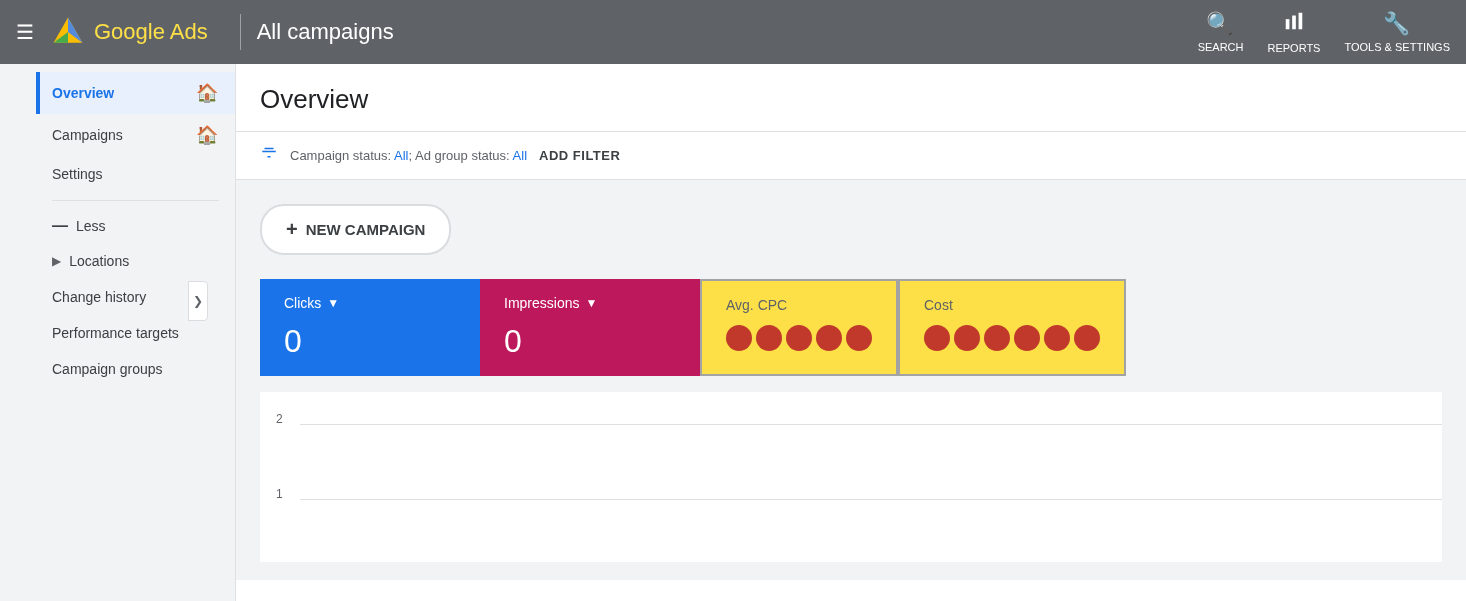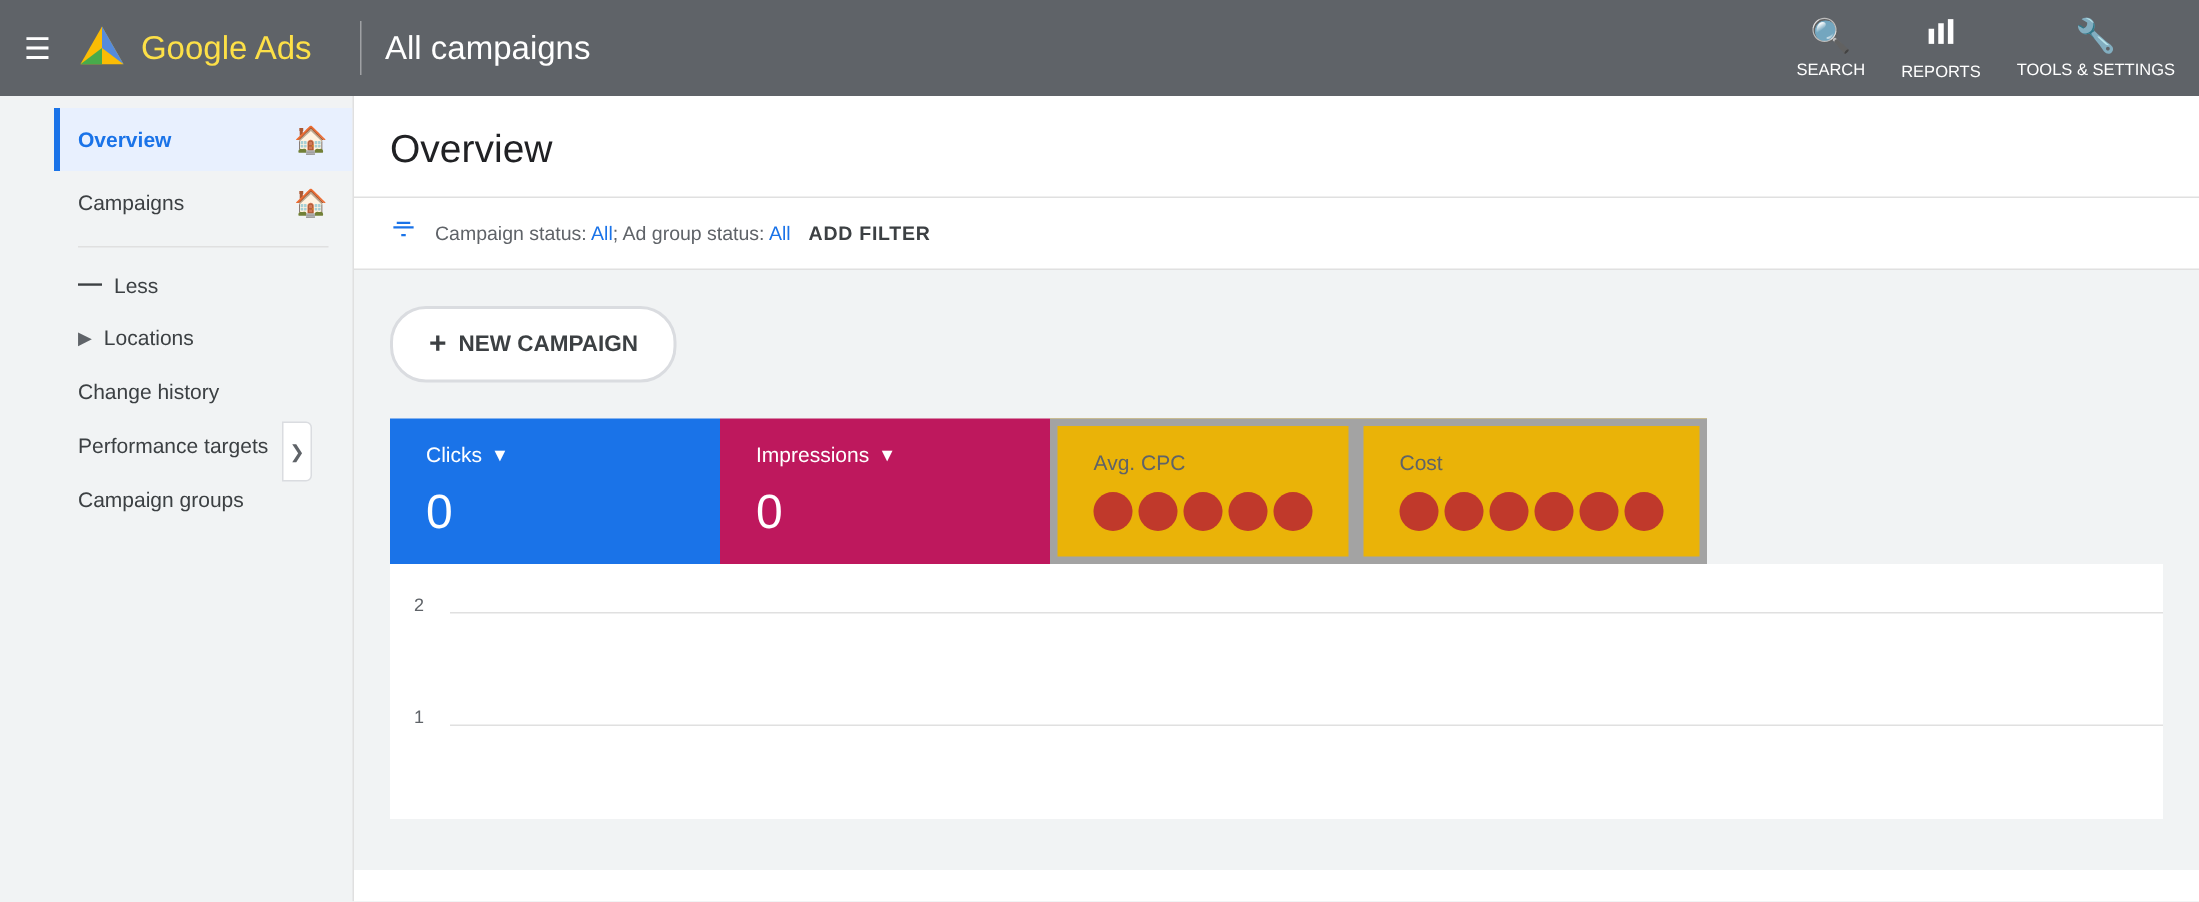--- a/index.html
+++ b/index.html
@@ -206,38 +206,38 @@
     }
     .new-campaign-btn .plus {
       font-size: 20px;
       color: #3c4043;
     }
 
     
     .metric-cards {
       display: flex;
       gap: 0;
-      margin-bottom: 0;
+      margin-bottom: 16px;
     }
     .metric-card {
       padding: 16px 24px;
       min-width: 220px;
     }
     .metric-card.blue {
       background: #1a73e8;
       color: white;
     }
     .metric-card.red {
       background: #be185d;
       color: white;
     }
     .metric-card.light {
-      background: #eab308;
-      color: #3c4043;
-      border: 5px solid #a3a3a3;
+      background: #fde047;
+      color: #3c4043;
+      border: 2px solid #a3a3a3;
     }
     .metric-label {
       display: flex;
       align-items: center;
       gap: 6px;
       font-size: 14px;
       margin-bottom: 12px;
     }
     .metric-label-light {
       font-size: 14px;
@@ -348,20 +348,23 @@
 
   <aside class="sidebar">
     <div class="sidebar-item active">
       <span>Overview</span>
       <span class="sidebar-item-icon">🏠</span>
     </div>
     <div class="sidebar-item">
       <span>Campaigns</span>
       <span class="sidebar-item-icon">🏠</span>
     </div>
+    <div class="sidebar-item">
+      <span>Settings</span>
+    </div>
     <div class="sidebar-divider"></div>
     <div class="sidebar-less-row">
       <span class="sidebar-less-icon">—</span>
       <span>Less</span>
     </div>
     <div class="sidebar-locations-row">
       <span class="expand-arrow">▶</span>
       <span>Locations</span>
     </div>
     <div class="sidebar-item">

